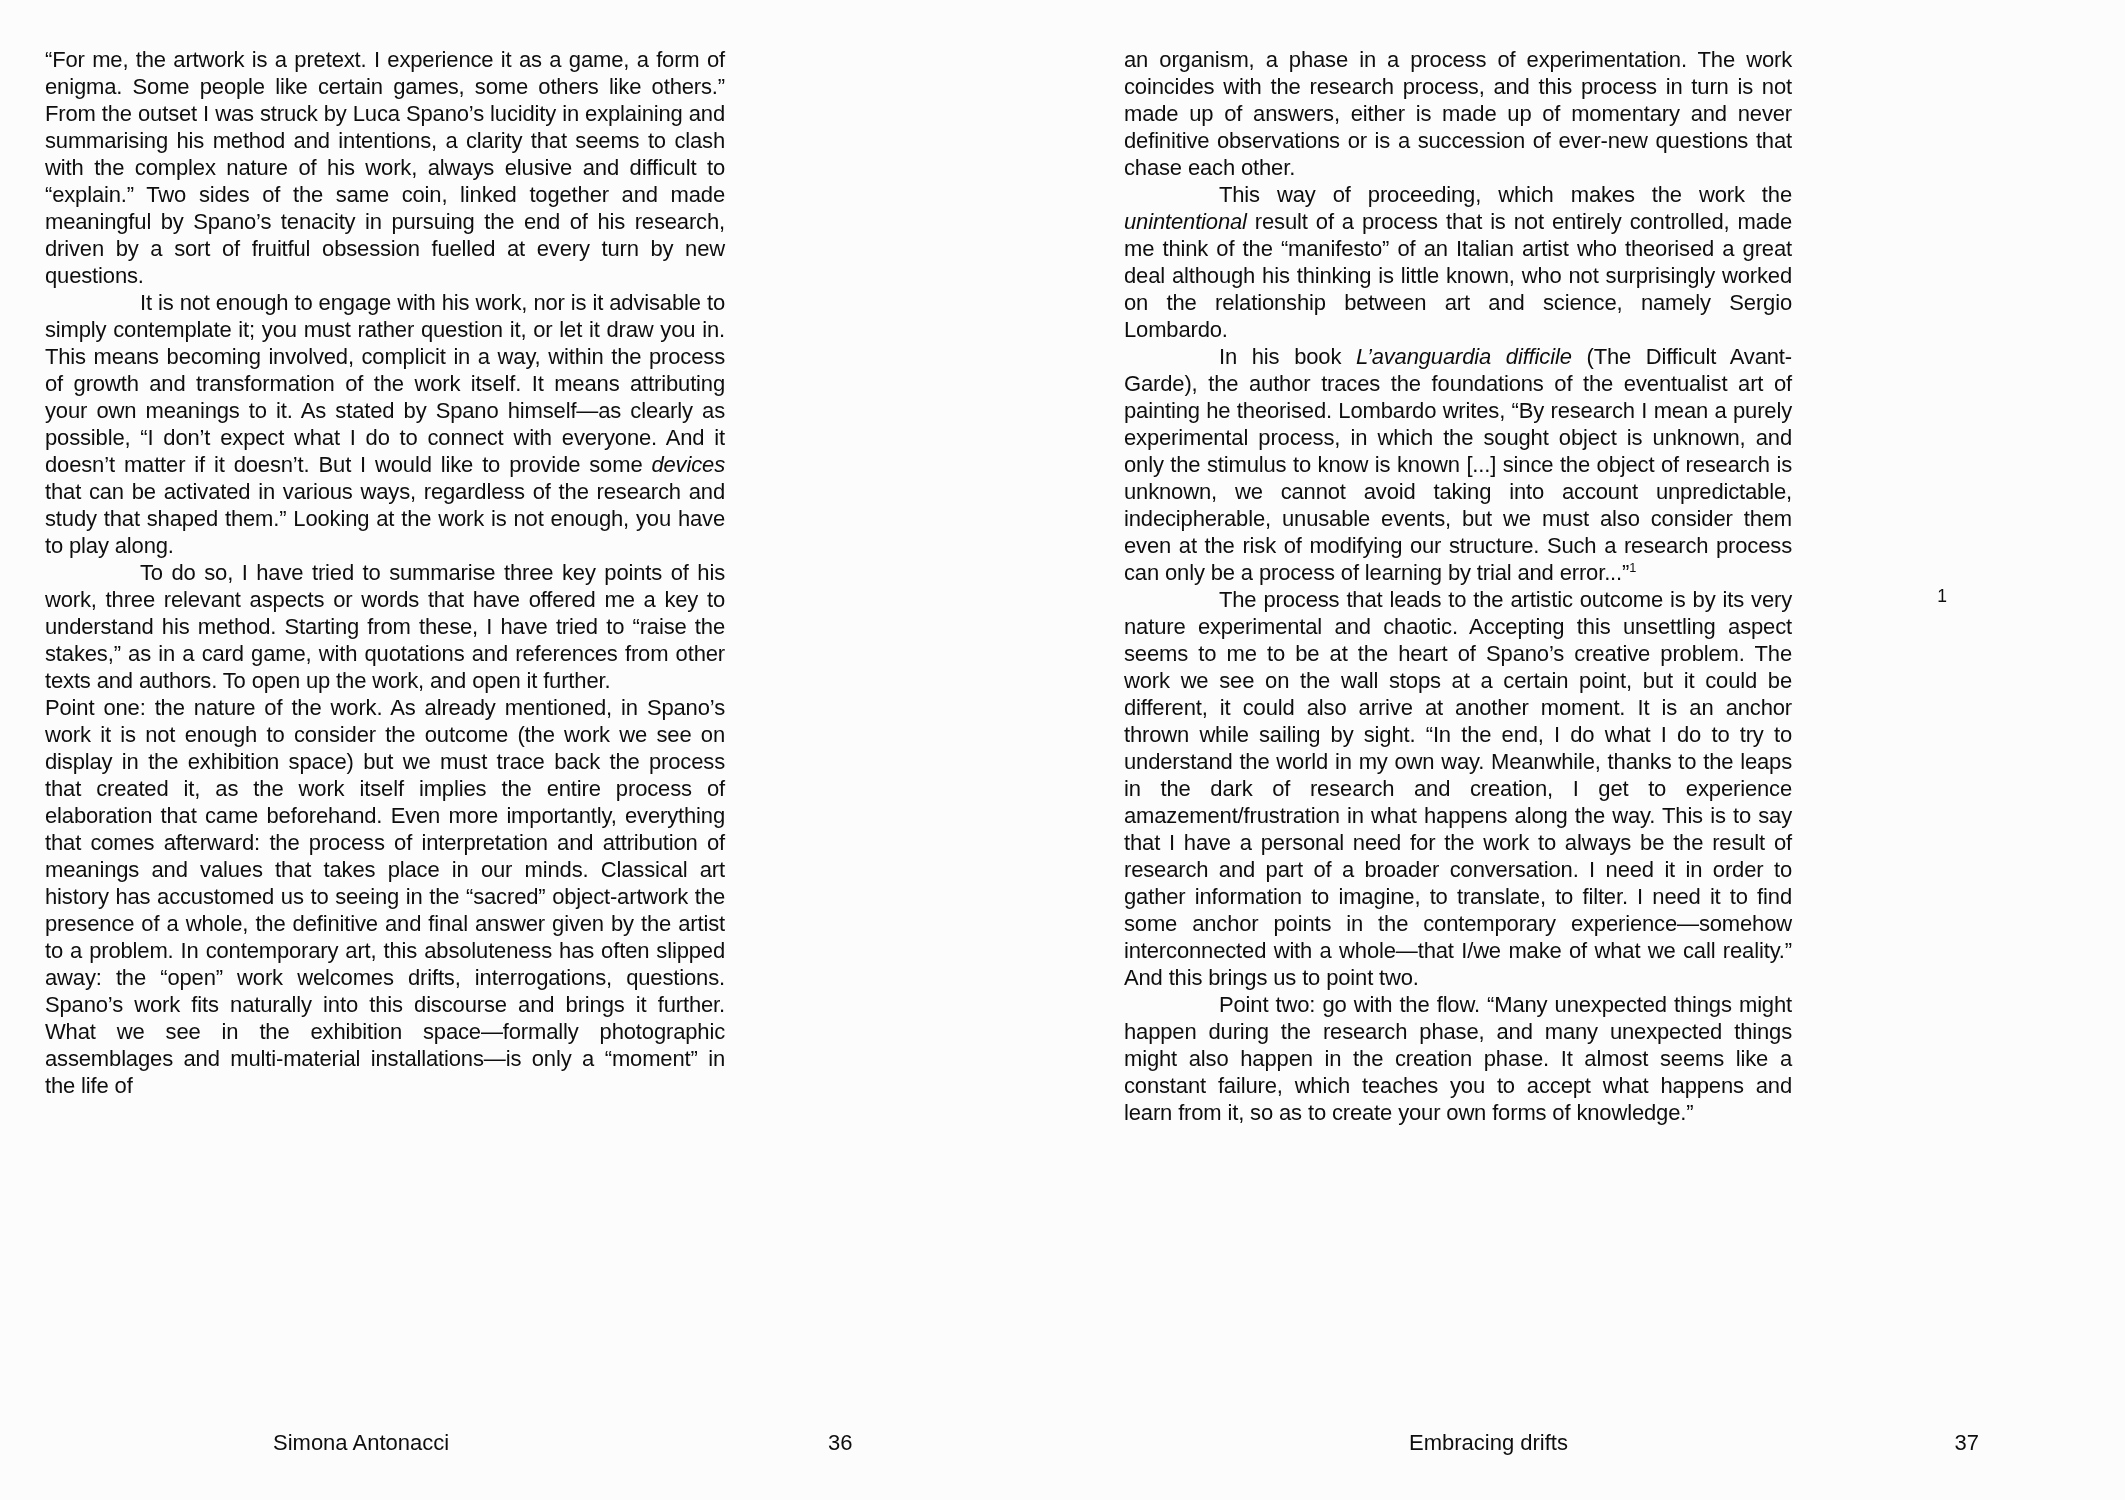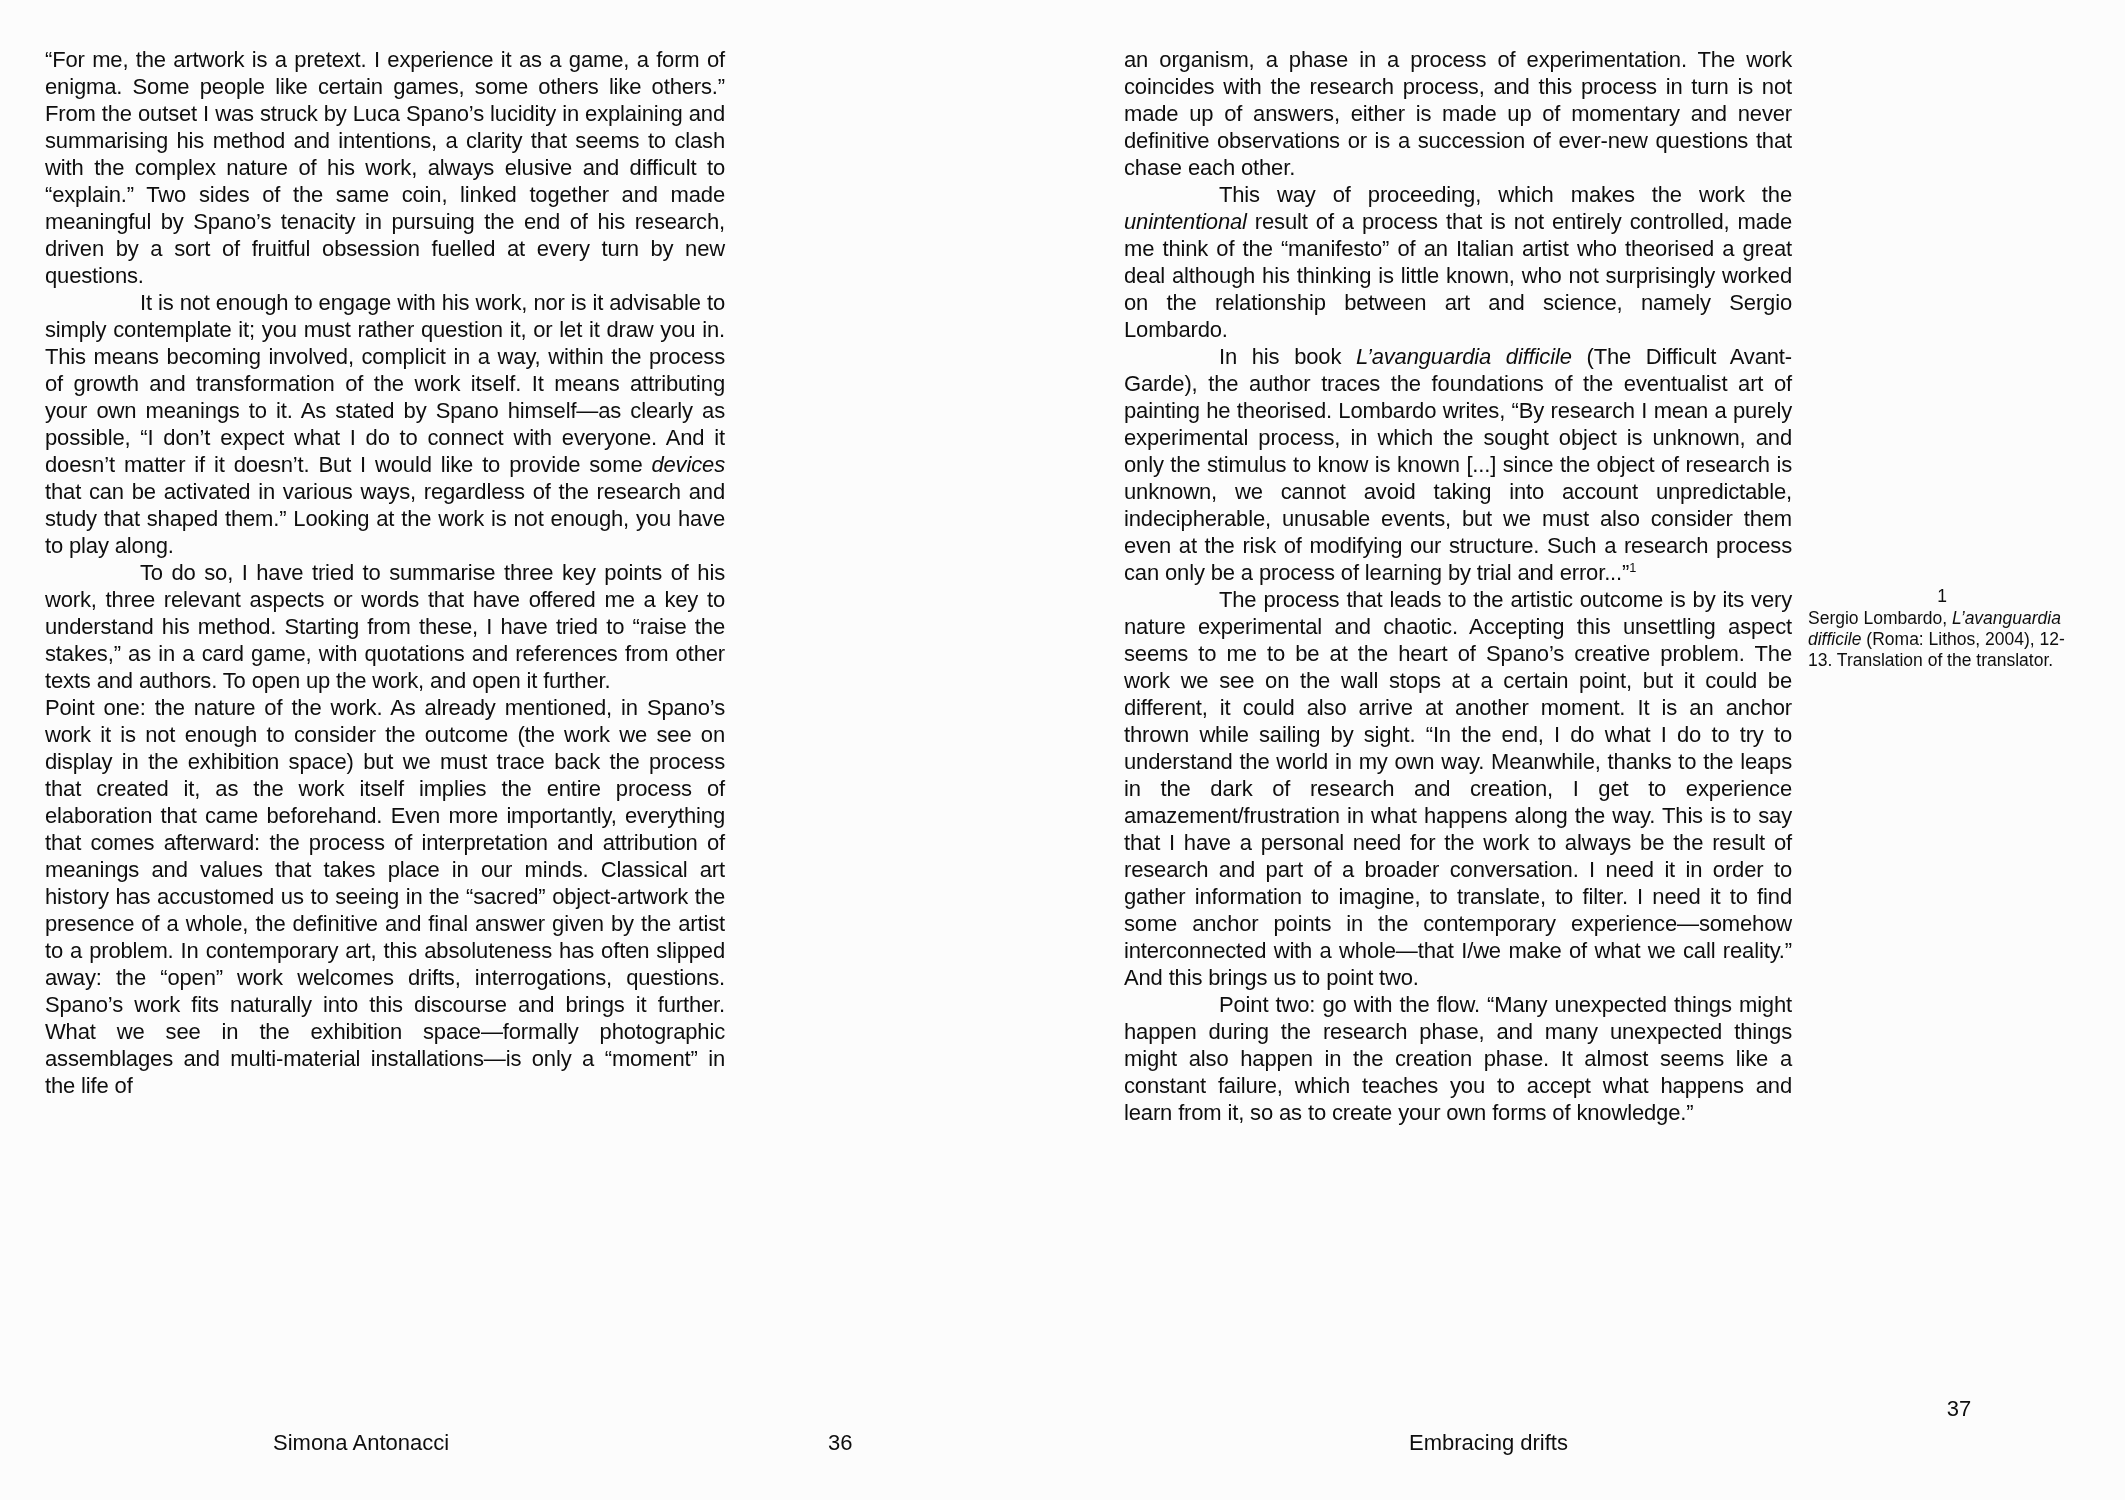--- a/index.html
+++ b/index.html
@@ -45,21 +45,21 @@
   .footer-item {
     position: absolute;
     font-size: 22px;
     line-height: 26px;
     white-space: nowrap;
     margin-left: 16px;
   }
   .footer-author     { left: 257px;  top: 1430px; }
   .footer-num-left   { left: 812px;  top: 1430px; width: 40px; }
   .footer-title      { left: 1393px; top: 1430px; }
-  .footer-num-right  { left: 1923px; top: 1396px; width: 40px; text-align: center; }
+  .footer-num-right  { left: 1923px; top: 1430px; width: 40px; text-align: right; }
 </style>
 </head>
 <body>
 
 <main>
 
   <section class="page">
     <div class="text-col col-left">
         <p class="para"><span>“For me, the artwork is a pretext. I experience it as a game, a form of enigma. Some people like certain games, some others like others.” From the outset I was struck by Luca Spano’s lucidity in explaining and summarising his method and intentions, a clarity that seems to clash with the complex nature of his work, always elusive and difficult to “explain.” Two sides of the same coin, linked together and made meaningful by Spano’s tenacity in pursuing the end of his research, driven by a sort of fruitful obsession fuelled at every turn by new questions.</span></p>
         <p class="para indent"><span>It is not enough to engage with his work, nor is it advisable to simply contemplate it; you must rather question it, or let it draw you in. This means becoming involved, complicit in a way, within the process of growth and transformation of the work itself. It means attributing your own meanings to it. As stated by Spano himself—as clearly as possible, “I don’t expect what I do to connect with everyone. And it doesn’t matter if it doesn’t. But I would like to provide some </span><em>devices</em><span> that can be activated in various ways, regardless of the research and study that shaped them.” Looking at the work is not enough, you have to play along.</span></p>
@@ -74,20 +74,19 @@
     <div class="text-col col-right">
         <p class="para"><span>an organism, a phase in a process of experimentation. The work coincides with the research process, and this process in turn is not made up of answers, either is made up of momentary and never definitive observations or is a succession of ever-new questions that chase each other.</span></p>
         <p class="para indent"><span>This way of proceeding, which makes the work the </span><em>unintentional</em><span> result of a process that is not entirely controlled, made me think of the “manifesto” of an Italian artist who theorised a great deal although his thinking is little known, who not surprisingly worked on the relationship between art and science, namely Sergio Lombardo.</span></p>
         <p class="para indent"><span>In his book </span><em>L’avanguardia difficile</em><span> (The Difficult Avant-Garde), the author traces the foundations of the eventualist art of painting he theorised. Lombardo writes, “By research I mean a purely experimental process, in which the sought object is unknown, and only the stimulus to know is known [...] since the object of research is unknown, we cannot avoid taking into account unpredictable, indecipherable, unusable events, but we must also consider them even at the risk of modifying our structure. Such a research process can only be a process of learning by trial and error...”</span><sup>1</sup></p>
         <p class="para indent"><span>The process that leads to the artistic outcome is by its very nature experimental and chaotic. Accepting this unsettling aspect seems to me to be at the heart of Spano’s creative problem. The work we see on the wall stops at a certain point, but it could be different, it could also arrive at another moment. It is an anchor thrown while sailing by sight. “In the end, I do what I do to try to understand the world in my own way. Meanwhile, thanks to the leaps in the dark of research and creation, I get to experience amazement/frustration in what happens along the way. This is to say that I have a personal need for the work to always be the result of research and part of a broader conversation. I need it in order to gather information to imagine, to translate, to filter. I need it to find some anchor points in the contemporary experience—somehow interconnected with a whole—that I/we make of what we call reality.” And this brings us to point two.</span></p>
         <p class="para indent"><span>Point two: go with the flow. “Many unexpected things might happen during the research phase, and many unexpected things might also happen in the creation phase. It almost seems like a constant failure, which teaches you to accept what happens and learn from it, so as to create your own forms of knowledge.”</span></p>
       </div>
 
     <aside class="sidenote">
       <div class="sidenote-number">1</div>
-      <p class="sidenote-text"><span>Sergio Lombardo, </span><em>L’avanguardia difficile</em><span> (Roma: Lithos, 2004), 12-13. Translation of the translator.</span></p>
     </aside>
 
     <div class="footer-item footer-title">Embracing drifts</div>
     <div class="footer-item footer-num-right">37</div>
   </section>
 
 </main>
 
 </body></html>

